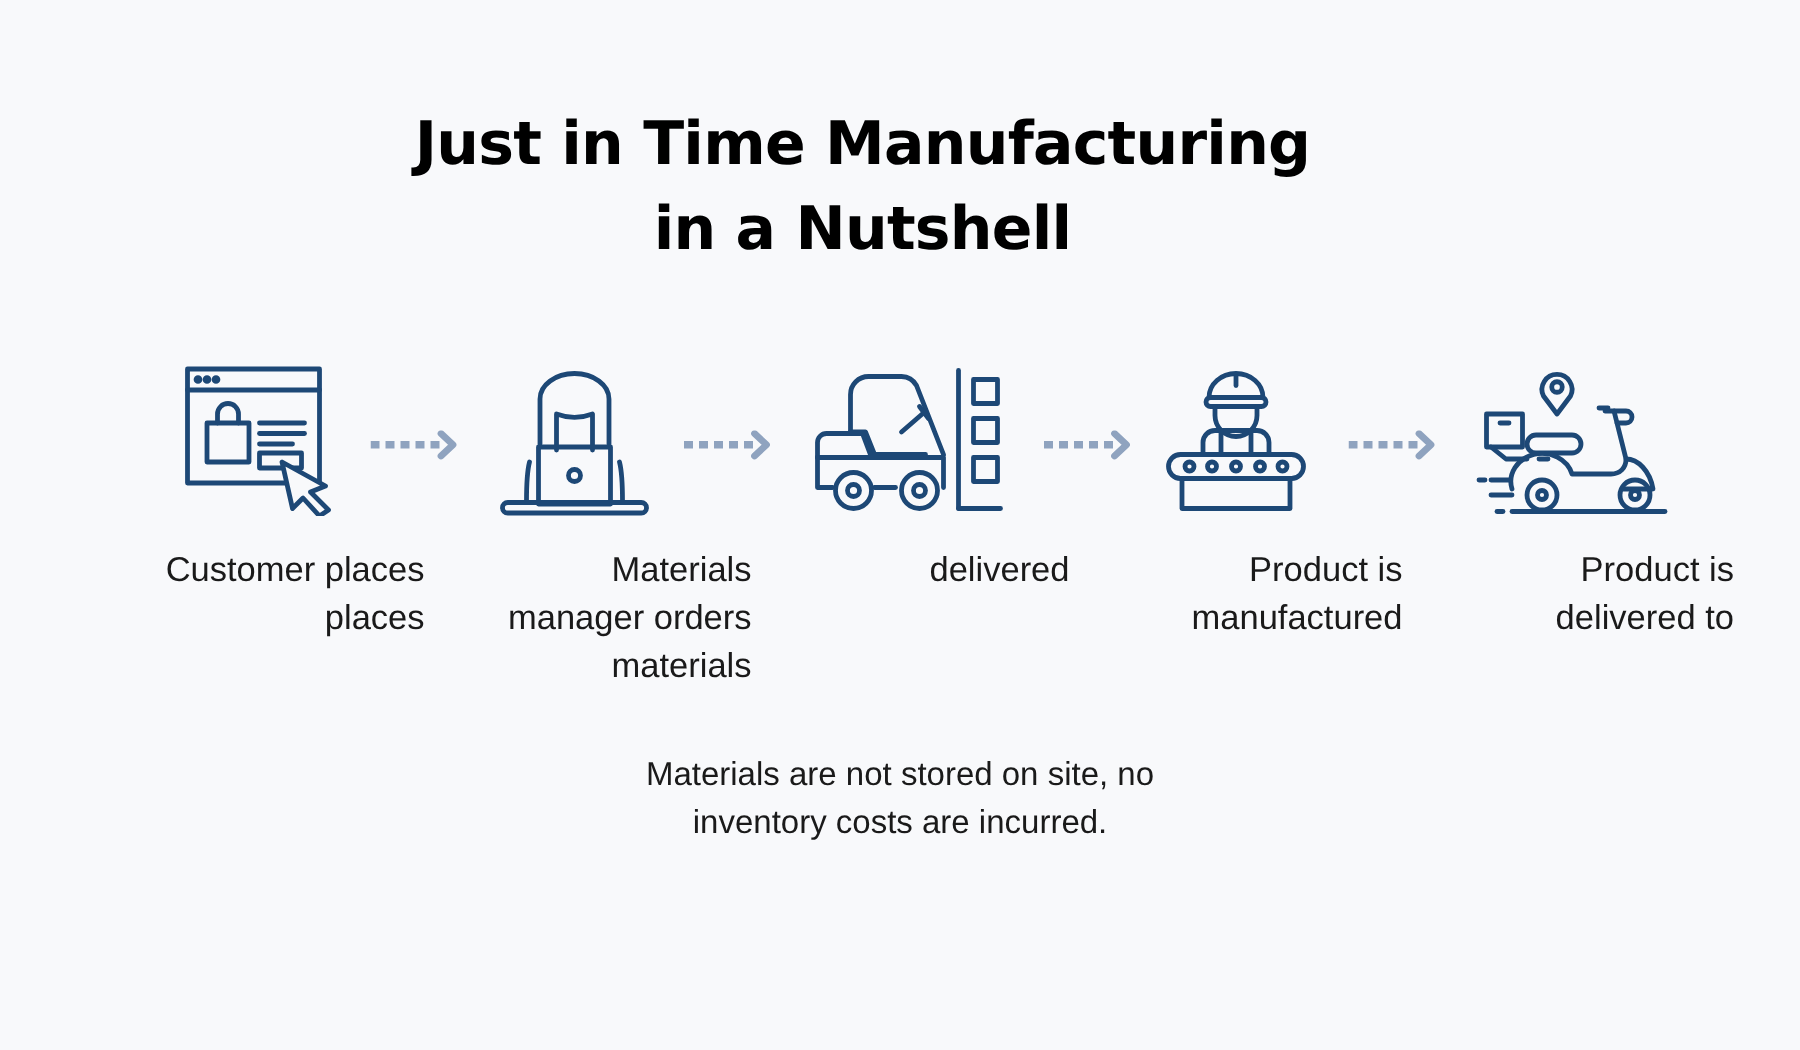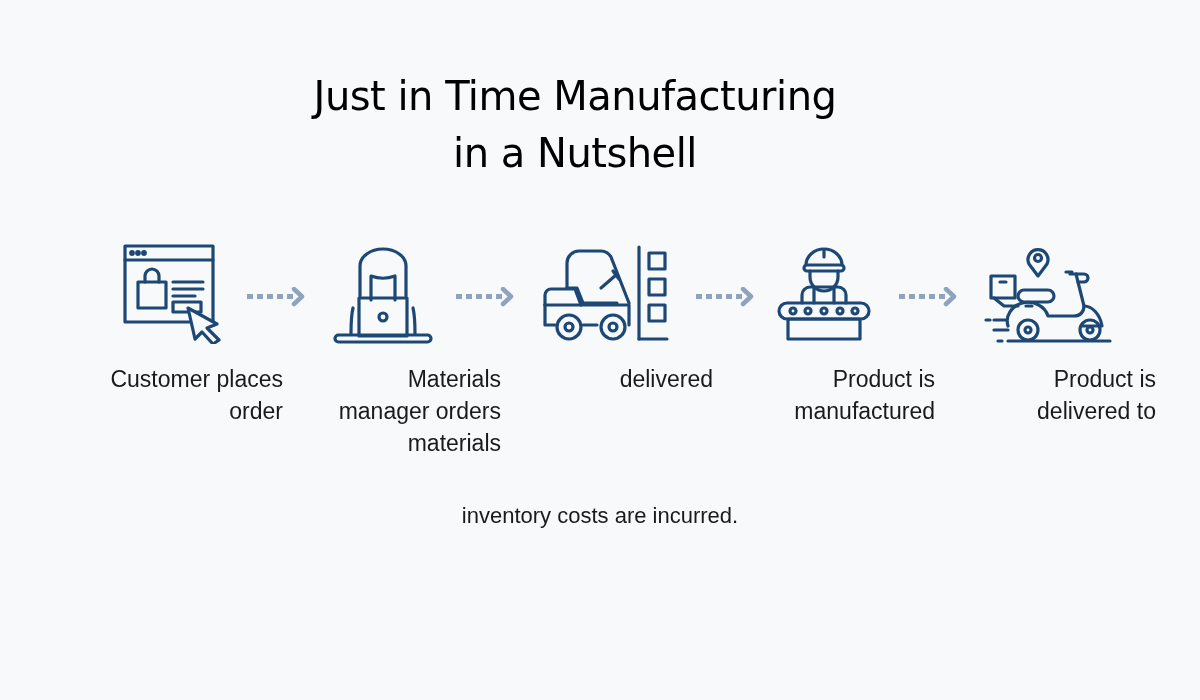--- a/index.html
+++ b/index.html
@@ -8,21 +8,21 @@
     background: #f8f9fb;
     position: relative;
     overflow: hidden;
     font-family: "Liberation Sans", "DejaVu Sans", sans-serif;
     color: #111;
   }
   .title {
     position: absolute; left: 0; top: 68px; width: 1150px;
     text-align: center;
     font-family: "DejaVu Sans", sans-serif;
-    font-weight: normal;
+    font-weight: bold;
     font-size: 40px;
     line-height: 57px;
     letter-spacing: -0.5px;
     color: #000;
   }
   .title div { display: block; }
   .icon {
     position: absolute;
   }
   .icon svg { display: block; }
@@ -207,34 +207,35 @@
     <line x1="2" y1="76" x2="6" y2="76"></line>
     <line x1="10" y1="76" x2="22" y2="76"></line>
     <line x1="10" y1="86" x2="24" y2="86"></line>
     <line x1="14" y1="97" x2="18" y2="97"></line>
     <line x1="24" y1="97" x2="126" y2="97"></line>
   </svg>
 </div>
 
 <div class="label" style="left:63px; top:363px;">
   <div>Customer places</div>
-  <div>order</div>
+  <div>places</div>
 </div>
 <div class="label" style="left:281px; top:363px;">
   <div>Materials</div>
   <div>manager orders</div>
   <div>materials</div>
 </div>
 <div class="label" style="left:493px; top:363px;">
   <div>delivered</div>
 </div>
 <div class="label" style="left:715px; top:363px;">
   <div>Product is</div>
   <div>manufactured</div>
 </div>
 <div class="label" style="left:936px; top:363px;">
   <div>Product is</div>
   <div>delivered to</div>
 </div>
 
 <div class="note">
+  <div>Materials are not stored on site, no</div>
   <div>inventory costs are incurred.</div>
 </div>
 
 </body></html>

